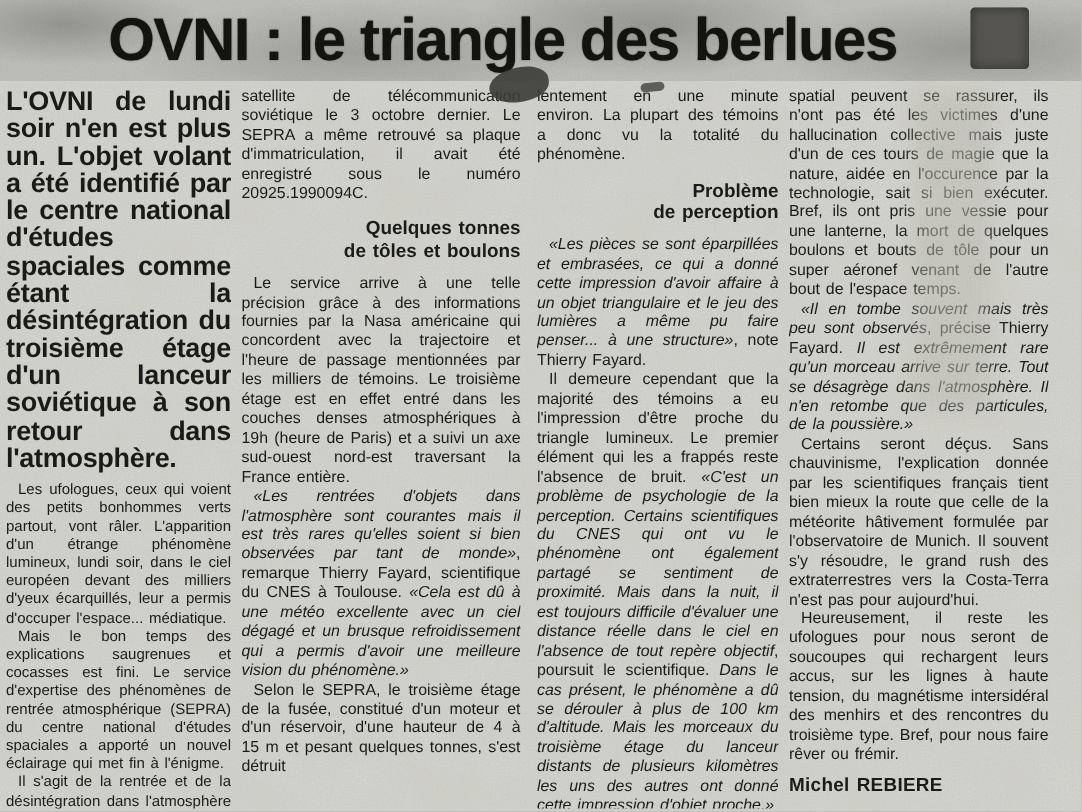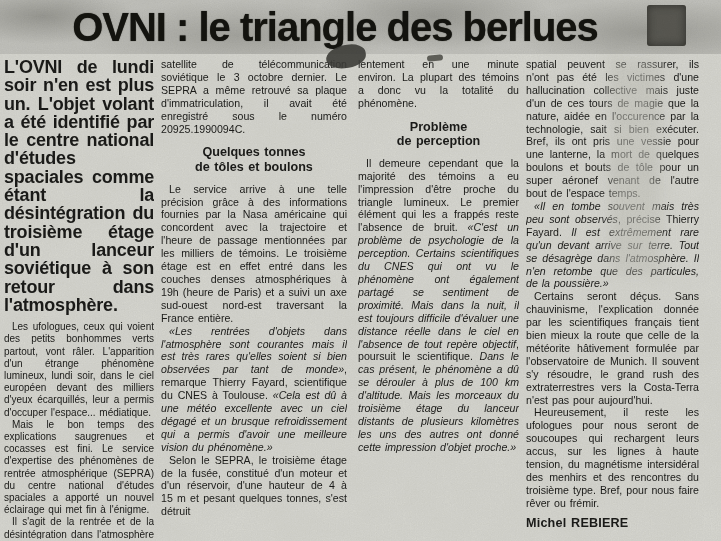--- a/index.html
+++ b/index.html
@@ -42,21 +42,21 @@
   .c3{left:358px;width:161px;}
   .c4{left:526px;width:173px;}
   .col p{margin:0;text-indent:8px;}
   .col p.noindent{text-indent:0;}
   .lead{
     font-size:18px;line-height:18.3px;font-weight:bold;
     text-indent:0 !important;margin-bottom:7px !important;
     letter-spacing:-0.2px;
   }
   .subhead{
-    font-size:12.6px;line-height:14.6px;font-weight:bold;text-align:center;
+    font-size:12.6px;line-height:14.6px;font-weight:bold;text-align:right;
     margin:10px 0 8px;text-indent:0;
   }
   .it{font-style:italic;}
   .byline{
     font-weight:bold;font-size:12.6px;
     text-indent:0 !important;margin-top:7px !important;letter-spacing:.2px;
   }
   
   .artifact{position:absolute;z-index:2;pointer-events:none;}
   .ink-blob{
@@ -106,25 +106,26 @@
     <section class="col c2">
         <p class="noindent"><span>satellite de télécommunication soviétique le 3 octobre dernier. Le SEPRA a même retrouvé sa plaque d'immatriculation, il avait été enregistré sous le numéro 20925.1990094C.</span></p>
         <h2 class="subhead">Quelques tonnes<br>de tôles et boulons</h2>
         <p class=""><span>Le service arrive à une telle précision grâce à des informations fournies par la Nasa américaine qui concordent avec la trajectoire et l'heure de passage mentionnées par les milliers de témoins. Le troisième étage est en effet entré dans les couches denses atmosphériques à 19h (heure de Paris) et a suivi un axe sud-ouest nord-est traversant la France entière.</span></p>
         <p class=""><span class="it">«Les rentrées d'objets dans l'atmosphère sont courantes mais il est très rares qu'elles soient si bien observées par tant de monde»</span><span>, remarque Thierry Fayard, scientifique du CNES à Toulouse. </span><span class="it">«Cela est dû à une météo excellente avec un ciel dégagé et un brusque refroidissement qui a permis d'avoir une meilleure vision du phénomène.»</span></p>
         <p class=""><span>Selon le SEPRA, le troisième étage de la fusée, constitué d'un moteur et d'un réservoir, d'une hauteur de 4 à 15 m et pesant quelques tonnes, s'est détruit</span></p>
       </section>
     <section class="col c3">
         <p class="noindent"><span>lentement en une minute environ. La plupart des témoins a donc vu la totalité du phénomène.</span></p>
         <h2 class="subhead">Problème<br>de perception</h2>
+        <p class=""><span class="it">«Les pièces se sont éparpillées et embrasées, ce qui a donné cette impression d'avoir affaire à un objet triangulaire et le jeu des lumières a même pu faire penser... à une structure»</span><span>, note Thierry Fayard.</span></p>
         <p class=""><span>Il demeure cependant que la majorité des témoins a eu l'impression d'être proche du triangle lumineux. Le premier élément qui les a frappés reste l'absence de bruit. </span><span class="it">«C'est un problème de psychologie de la perception. Certains scientifiques du CNES qui ont vu le phénomène ont également partagé se sentiment de proximité. Mais dans la nuit, il est toujours difficile d'évaluer une distance réelle dans le ciel en l'absence de tout repère objectif</span><span>, poursuit le scientifique. </span><span class="it">Dans le cas présent, le phénomène a dû se dérouler à plus de 100 km d'altitude. Mais les morceaux du troisième étage du lanceur distants de plusieurs kilomètres les uns des autres ont donné cette impression d'objet proche.»</span></p>
       </section>
     <section class="col c4">
         <p class="noindent"><span>spatial peuvent se rassurer, ils n'ont pas été les victimes d'une hallucination collective mais juste d'un de ces tours de magie que la nature, aidée en l'occurence par la technologie, sait si bien exécuter. Bref, ils ont pris une vessie pour une lanterne, la mort de quelques boulons et bouts de tôle pour un super aéronef venant de l'autre bout de l'espace temps.</span></p>
-        <p class=""><span class="it">«Il en tombe souvent mais très peu sont observés</span><span>, précise Thierry Fayard. </span><span class="it">Il est extrêmement rare qu'un devant arrive sur terre. Tout se désagrège dans l'atmosphère. Il n'en retombe que des particules, de la poussière.»</span></p>
+        <p class=""><span class="it">«Il en tombe souvent mais très peu sont observés</span><span>, précise Thierry Fayard. </span><span class="it">Il est extrêmement rare qu'un morceau arrive sur terre. Tout se désagrège dans l'atmosphère. Il n'en retombe que des particules, de la poussière.»</span></p>
         <p class=""><span>Certains seront déçus. Sans chauvinisme, l'explication donnée par les scientifiques français tient bien mieux la route que celle de la météorite hâtivement formulée par l'observatoire de Munich. Il souvent s'y résoudre, le grand rush des extraterrestres vers la Costa-Terra n'est pas pour aujourd'hui.</span></p>
         <p class=""><span>Heureusement, il reste les ufologues pour nous seront de soucoupes qui rechargent leurs accus, sur les lignes à haute tension, du magnétisme intersidéral des menhirs et des rencontres du troisième type. Bref, pour nous faire rêver ou frémir.</span></p>
         <p class="byline">Michel REBIERE</p>
       </section>
   </main>
 
   <svg class="noise" width="721" height="541" xmlns="http://www.w3.org/2000/svg" aria-hidden="true">
     <defs>
       <filter id="grainFine" x="0" y="0" width="100%" height="100%">
         <feTurbulence type="fractalNoise" baseFrequency="0.85" numOctaves="2" seed="11" stitchTiles="stitch"></feTurbulence>

